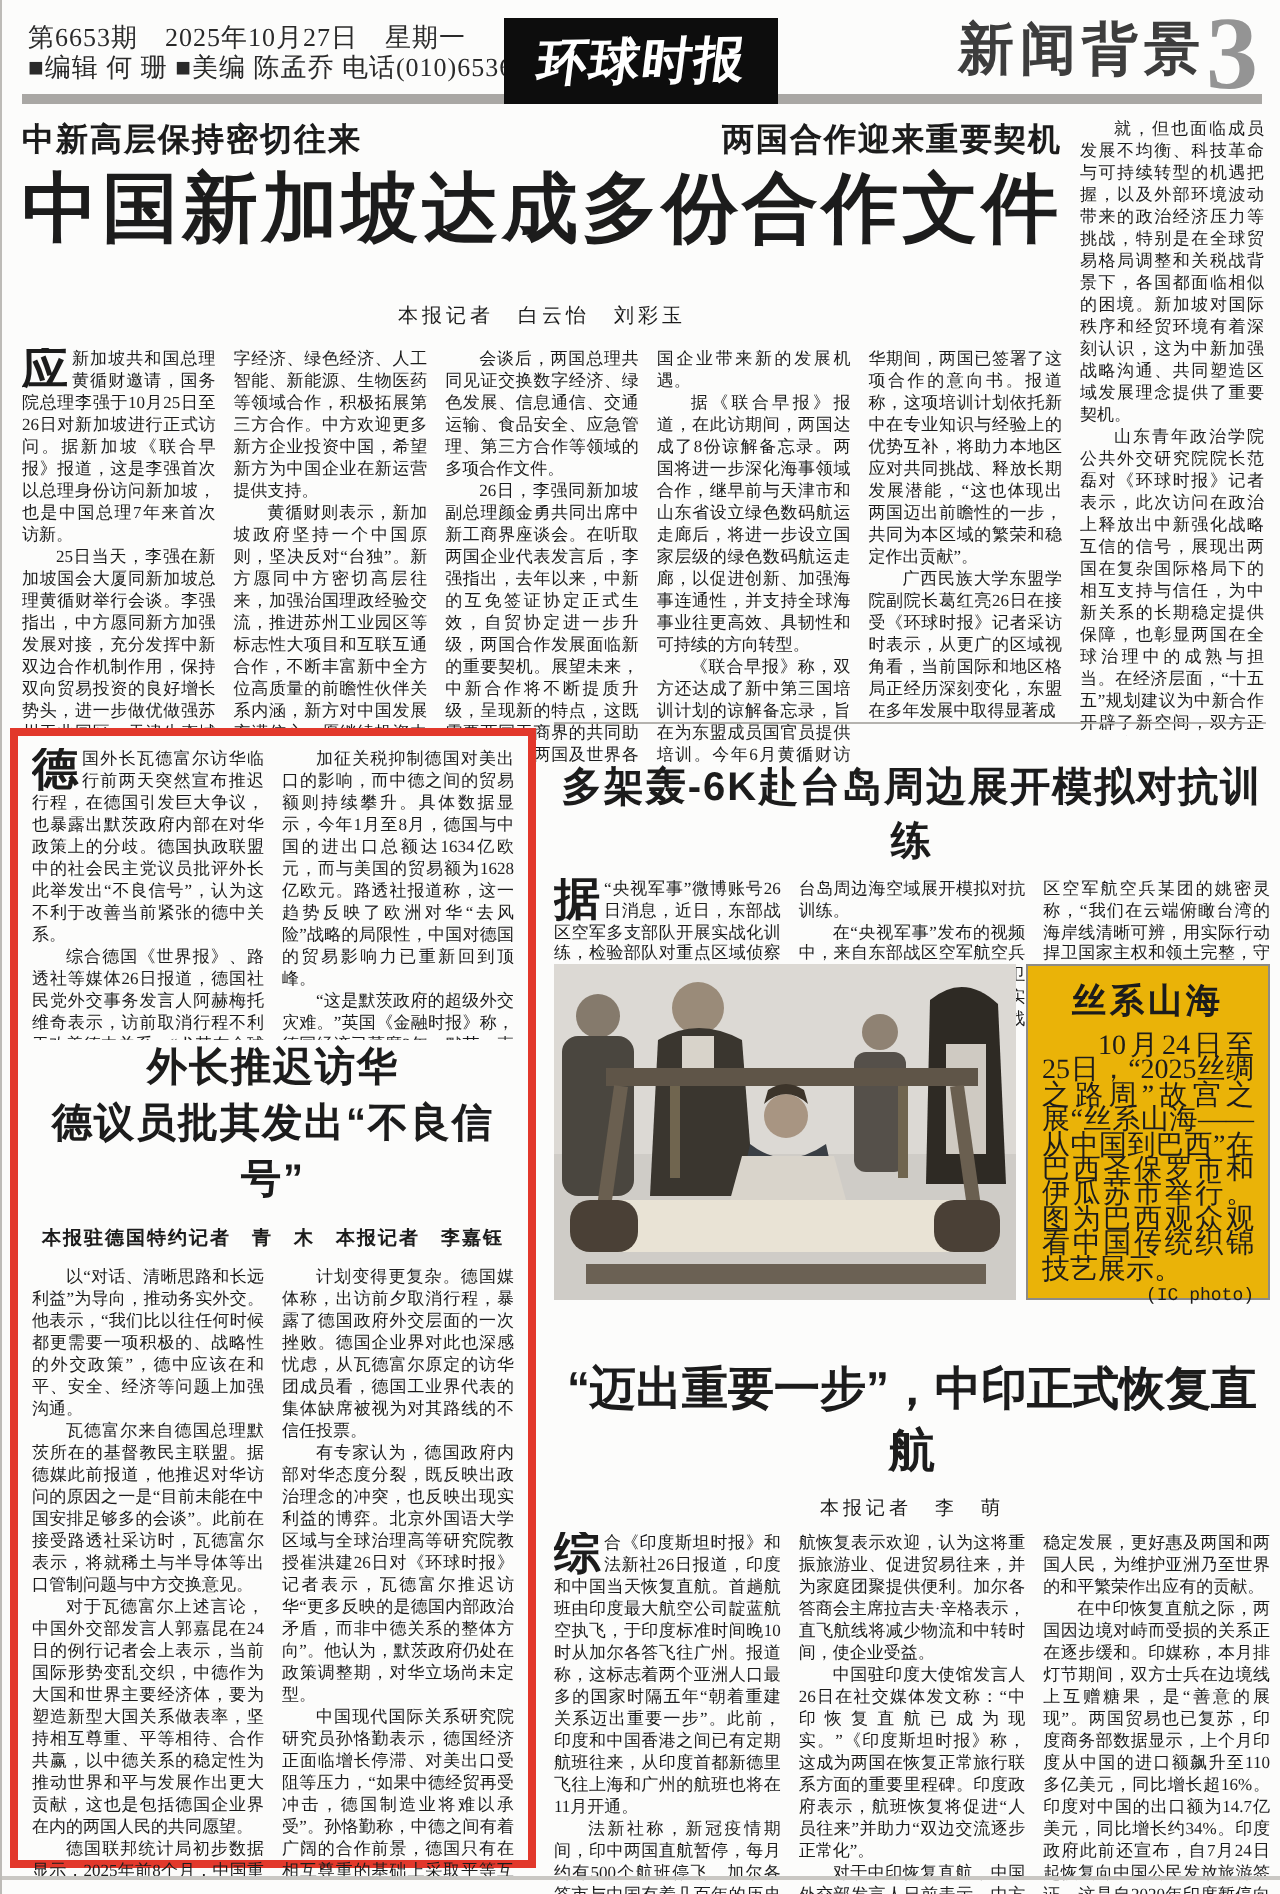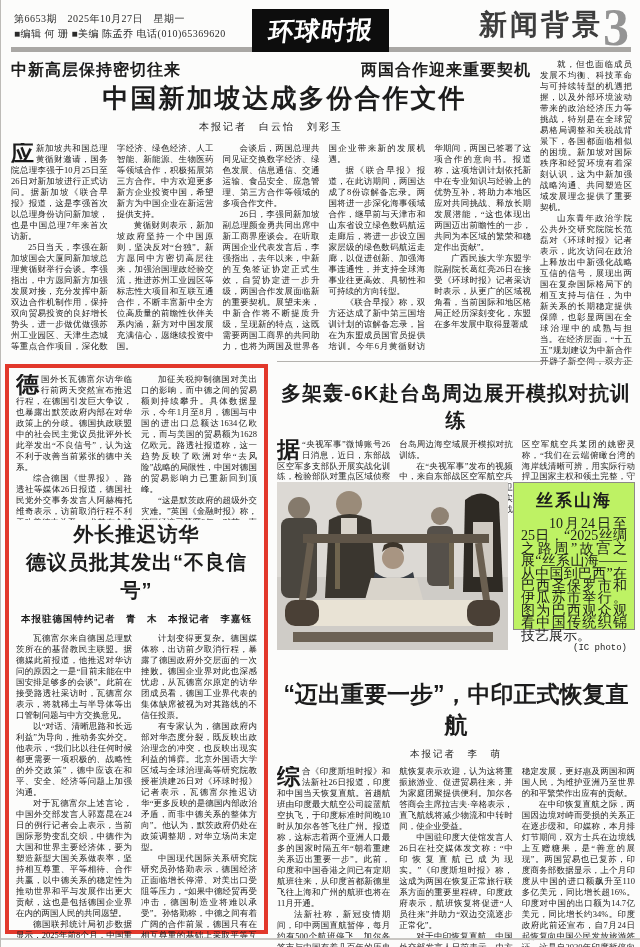--- a/index.html
+++ b/index.html
@@ -3,21 +3,21 @@
 <meta charset="utf-8">
 <style>
   html,body { margin:0; padding:0; background:#d7d5d1; }
   .page {
     position:relative; width:640px; height:947px; margin:0 auto;
     background:#fcfcfb; overflow:hidden;
     font-family:"Liberation Serif", serif; color:#1c1c1c;
     border-left:1px solid #bdbbb7; border-right:1px solid #bdbbb7;
   }
   
-  .hdr-left { position:absolute; top:11px; left:13px; font-size:10px; line-height:15px; color:#2a2a2a; letter-spacing:.5px; }
+  .hdr-left { position:absolute; top:11px; left:13px; font-size:13px; line-height:15px; color:#2a2a2a; letter-spacing:.5px; }
   .masthead {
     position:absolute; top:9px; left:251px; width:137px; height:43px; background:#0d0d0d;
     display:flex; align-items:center; justify-content:center; z-index:3;
   }
   .masthead span {
     color:#fff; font-size:25px; font-weight:bold; font-family:"DejaVu Serif", serif;
     transform:skewX(-8deg) rotate(-1deg); letter-spacing:1px; white-space:nowrap;
   }
   .section-right { position:absolute; top:6px; right:12px; display:flex; align-items:flex-end; z-index:3; }
   .section-label { font-family:"Liberation Sans", sans-serif; font-weight:900; font-size:28px; color:#3d3d3d; letter-spacing:3px; padding-bottom:6px; }
@@ -29,22 +29,22 @@
   .para { margin:0; text-indent:2em; }
   .para.lead { text-indent:0; }
   .dropcap {
     float:left; font-family:"Liberation Sans", sans-serif; font-weight:900;
     font-size:23px; line-height:21px; margin:0 2px 0 0;
   }
 
   
   .main { position:absolute; top:57px; left:10px; width:520px; height:312px; }
   .kicker { display:flex; justify-content:space-between; gap:42px; font-family:"Liberation Sans", sans-serif; font-weight:bold; font-size:16px; letter-spacing:1px; margin-top:3px; }
-  .headline { text-align:center; font-family:"Liberation Sans", sans-serif; font-weight:900; font-size:26px; line-height:1.12; letter-spacing:2px; white-space:nowrap; margin-top:3px;margin-left:27px; }
-  .byline { text-align:center; font-size:10px; letter-spacing:2px; margin-top:7px; }
+  .headline { text-align:center; font-family:"Liberation Sans", sans-serif; font-weight:900; font-size:38px; line-height:1.12; letter-spacing:2px; white-space:nowrap; margin-top:3px; }
+  .byline { text-align:center; font-size:10px; letter-spacing:2px; margin-top:24px; }
   .main-body { margin-top:9px; height:220px; column-count:5; column-gap:9px; }
   .right-col { position:absolute; top:59px; left:539px; width:92px; height:309px; }
 
   
   .gbox {
     position:absolute; top:364px; left:4px; width:263px; height:570px; box-sizing:border-box;
     border:4px solid #e2382b; background:#fcfcfb; padding:6px 7px;
   }
   .gbox-top { display:flex; gap:9px; height:146px; overflow:hidden; }
   .gcol { flex:1; overflow:hidden; }
@@ -54,21 +54,21 @@
 
   
   .right-rule { position:absolute; top:361px; left:276px; right:8px; height:1px; background:#b4b2ae; }
   .jet { position:absolute; top:367px; left:276px; width:358px;margin-top:13px; }
   .jet-head { text-align:center; font-family:"Liberation Sans", sans-serif; font-weight:900; font-size:20px; letter-spacing:1px; }
   .jet-body { margin-top:5px; height:84px; column-count:3; column-gap:9px; line-height:10.8px; }
   .credit { float:right; font-weight:bold; }
 
   .photo { position:absolute; top:482px; left:276px; width:231px; height:168px; background:#b9b7b3; }
   .photo svg { display:block; }
-  .silk { position:absolute; top:482px; left:512px; width:122px; height:148px; box-sizing:border-box; border:1px solid #8d8b87; padding:5px 7px; background:#bef264; }
+  .silk { position:absolute; top:482px; left:512px; width:122px; height:168px; box-sizing:border-box; border:1px solid #8d8b87; padding:5px 7px; background:#eab308; }
   .silk-title { text-align:center; font-family:"Liberation Sans", sans-serif; font-weight:900; font-size:17px; letter-spacing:2px; margin:1px 0 6px; }
   .silk-text { font-size:14px; line-height:12.4px; text-align:justify; text-indent:2em; }
   .silk-credit { text-align:right; font-size:9px; font-family:"Liberation Mono", monospace; margin-top:1px; }
 
   
   .india { position:absolute; top:659px; left:276px; width:358px; }
   .india-head { text-align:center; font-family:"Liberation Sans", sans-serif; font-weight:900; font-size:23px; letter-spacing:0;margin-top:20px; }
   .india-byline { text-align:center; font-size:9.5px; letter-spacing:2px; margin:7px 0 5px; }
   .india-body { height:228px; column-count:3; column-gap:9px; }
 
@@ -130,22 +130,22 @@
           <p class="para">“这是默茨政府的超级外交灾难。”英国《金融时报》称，德国经济已萎靡3年，默茨一直希望能重振经济，包括寻求通过访华来解决这一问题，而瓦德富尔取消行程可能会使这一</p>
         </div>
     </div>
     <div class="ghead">
       <div>外长推迟访华</div>
       <div>德议员批其发出“不良信号”</div>
     </div>
     <div class="gbyline">本报驻德国特约记者　青　木　本报记者　李嘉钰</div>
     <div class="gbox-bottom">
       <div class="gcol bodytext">
+          <p class="para">以“对话、清晰思路和长远利益”为导向，推动务实外交。他表示，“我们比以往任何时候都更需要一项积极的、战略性的外交政策”，德中应该在和平、安全、经济等问题上加强沟通。</p>
           <p class="para">瓦德富尔来自德国总理默茨所在的基督教民主联盟。据德媒此前报道，他推迟对华访问的原因之一是“目前未能在中国安排足够多的会谈”。此前在接受路透社采访时，瓦德富尔表示，将就稀土与半导体等出口管制问题与中方交换意见。</p>
-          <p class="para">以“对话、清晰思路和长远利益”为导向，推动务实外交。他表示，“我们比以往任何时候都更需要一项积极的、战略性的外交政策”，德中应该在和平、安全、经济等问题上加强沟通。</p>
           <p class="para">对于瓦德富尔上述言论，中国外交部发言人郭嘉昆在24日的例行记者会上表示，当前国际形势变乱交织，中德作为大国和世界主要经济体，要为塑造新型大国关系做表率，坚持相互尊重、平等相待、合作共赢，以中德关系的稳定性为推动世界和平与发展作出更大贡献，这也是包括德国企业界在内的两国人民的共同愿望。</p>
           <p class="para">德国联邦统计局初步数据显示，2025年前8个月，中国重新超越美国，成为德国最大贸易伙伴。这一变化主要受美国</p>
         </div>
       <div class="gcol bodytext">
           <p class="para">计划变得更复杂。德国媒体称，出访前夕取消行程，暴露了德国政府外交层面的一次挫败。德国企业界对此也深感忧虑，从瓦德富尔原定的访华团成员看，德国工业界代表的集体缺席被视为对其路线的不信任投票。</p>
           <p class="para">有专家认为，德国政府内部对华态度分裂，既反映出政治理念的冲突，也反映出现实利益的博弈。北京外国语大学区域与全球治理高等研究院教授崔洪建26日对《环球时报》记者表示，瓦德富尔推迟访华“更多反映的是德国内部政治矛盾，而非中德关系的整体方向”。他认为，默茨政府仍处在政策调整期，对华立场尚未定型。</p>
           <p class="para">中国现代国际关系研究院研究员孙恪勤表示，德国经济正面临增长停滞、对美出口受阻等压力，“如果中德经贸再受冲击，德国制造业将难以承受”。孙恪勤称，中德之间有着广阔的合作前景，德国只有在相互尊重的基础上采取平等互利、务实合作的对华政策，才能有望实现共赢。▲</p>
         </div>
     </div>
   </div>

